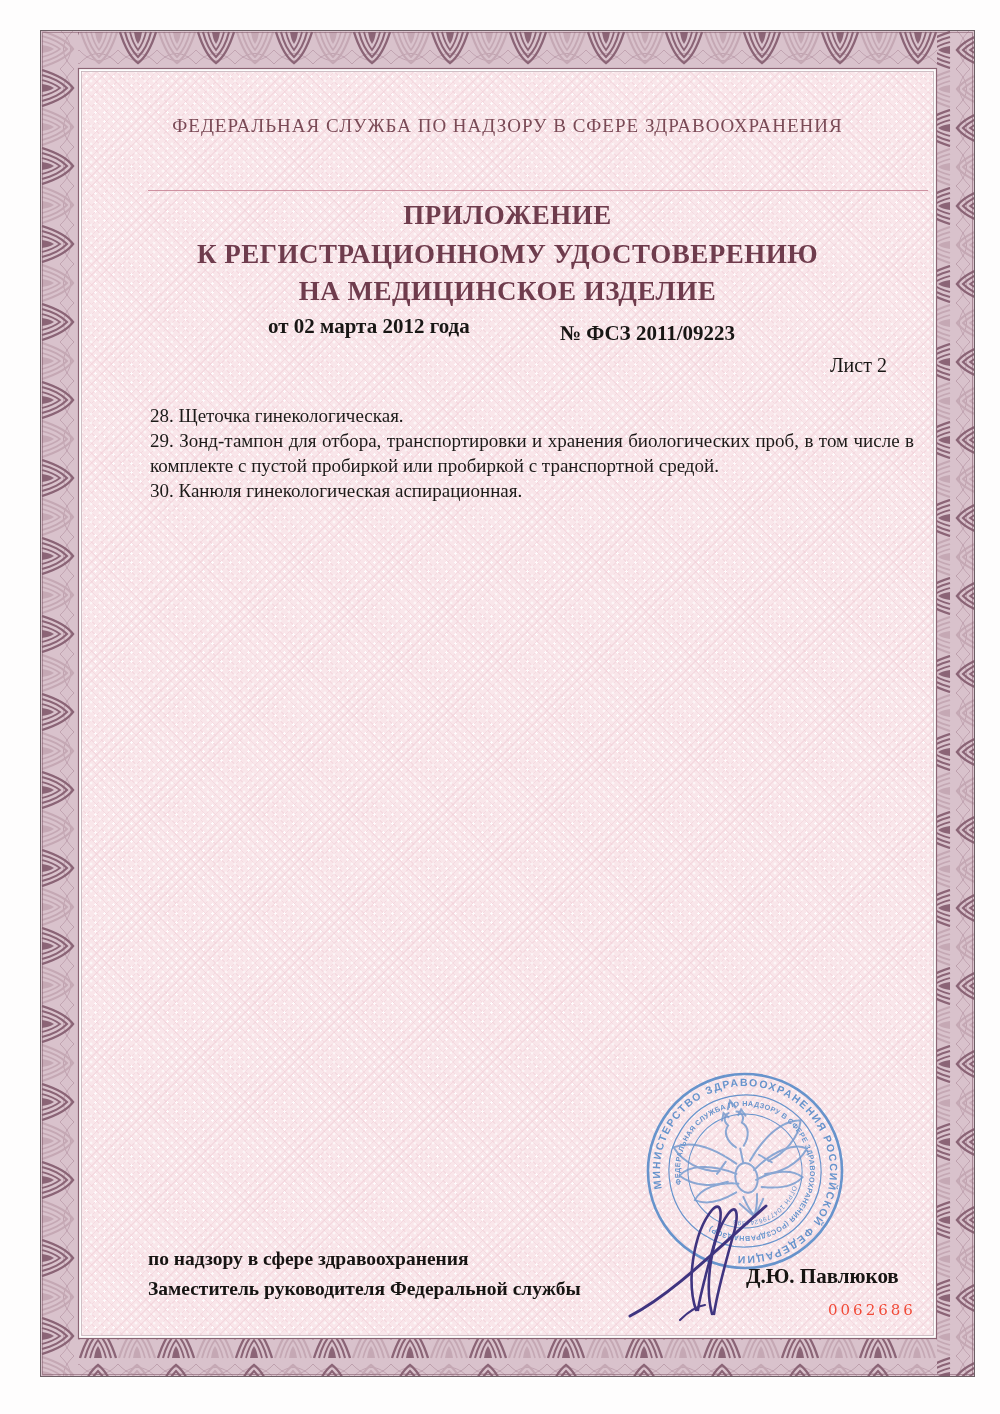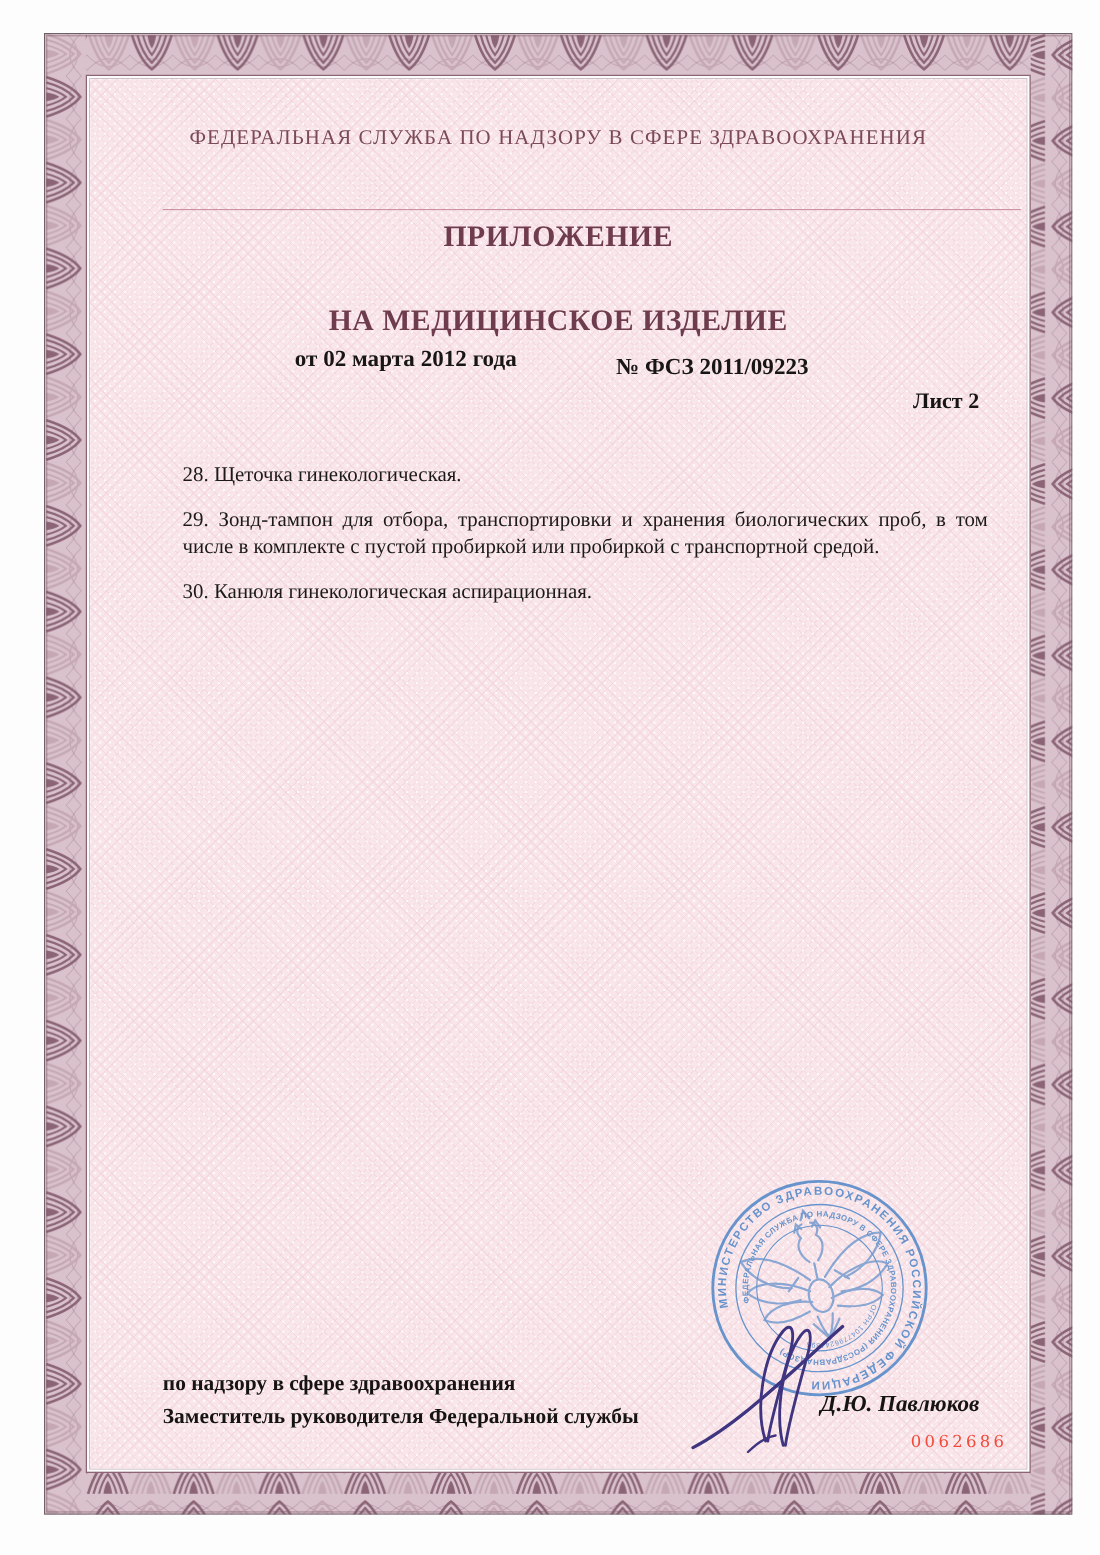--- a/index.html
+++ b/index.html
@@ -19,27 +19,27 @@
     background-size:9px 9px, 9px 9px, auto, auto;
     background-position:0 0, 4.5px 4.5px, 0 0, 0 0;
   }
   .abs{position:absolute;}
   .centerband{left:80px;width:855px;text-align:center;}
   .org{color:#7a4a56;font-size:19px;letter-spacing:1px;line-height:27px;text-align:center;}
   .divider{position:absolute;left:148px;top:190px;width:780px;height:1px;
     background:rgba(197,130,148,.85);}
   .bigtitle{color:#6f3c4d;font-weight:700;font-size:27px;line-height:38px;letter-spacing:.5px;}
   .meta{color:#181614;font-weight:700;font-size:21px;}
-  .sheet{color:#181614;font-weight:700;font-size:20px;}
+  .sheet{color:#181614;font-weight:400;font-size:20px;}
   .items{left:150px;top:403px;width:764px;color:#1c1a18;font-size:19px;line-height:25px;}
-  .items p{margin:16px;}
+  .items p{margin:0;}
   .items p.justify{text-align:justify;}
   .footer{left:148px;top:1244px;width:520px;color:#161412;font-weight:700;
     font-size:19.5px;line-height:30px;}
-  .signer{left:746px;top:1264px;color:#161412;font-weight:700;font-size:21px;font-style:italic;}
+  .signer{left:746px;top:1264px;color:#161412;font-weight:700;font-size:21px;}
   .serial{left:828px;top:1301px;color:#f14a38;font-size:15px;letter-spacing:3px;
     font-family:"DejaVu Serif", serif;}
   svg.stamp{position:absolute;left:640px;top:1066px;transform:rotate(-12deg);opacity:.92;}
   svg.autograph{position:absolute;left:612px;top:1188px;}
 </style>
 </head>
 <body>
 
 <div class="page">
 
@@ -85,20 +85,21 @@
     <rect x="41.5" y="41.5" width="852" height="1264" fill="none" stroke="rgba(140,100,116,.5)" stroke-width=".8"></rect>
   </svg>
 
   <div class="content-bg"></div>
 
   <div class="abs centerband org" style="top:112px;">ФЕДЕРАЛЬНАЯ СЛУЖБА ПО НАДЗОРУ В СФЕРЕ ЗДРАВООХРАНЕНИЯ</div>
 
   <div class="divider"></div>
 
   <div class="abs centerband bigtitle" style="top:196px;">ПРИЛОЖЕНИЕ</div>
+  <div class="abs centerband bigtitle" style="top:235px;">К РЕГИСТРАЦИОННОМУ УДОСТОВЕРЕНИЮ</div>
   <div class="abs centerband bigtitle" style="top:272px;">НА МЕДИЦИНСКОЕ ИЗДЕЛИЕ</div>
 
   <div class="abs meta" style="left:268px;top:314px;">от 02 марта 2012 года</div>
   <div class="abs meta" style="left:560px;top:321px;">№ ФСЗ 2011/09223</div>
   <div class="abs sheet" style="left:830px;top:354px;">Лист 2</div>
 
   <div class="abs items">
     <p>28. Щеточка гинекологическая.</p>
     <p class="justify">29. Зонд-тампон для отбора, транспортировки и хранения биологических проб, в том числе в комплекте с пустой пробиркой или пробиркой с транспортной средой.</p>
     <p>30. Канюля гинекологическая аспирационная.</p>

